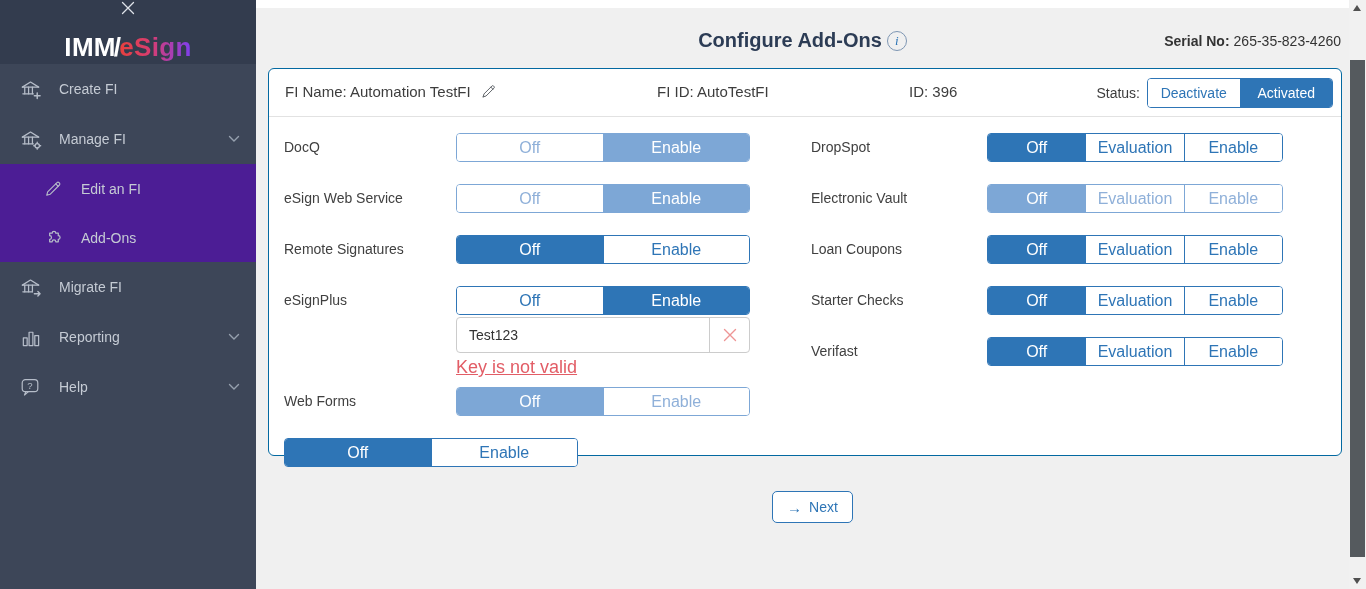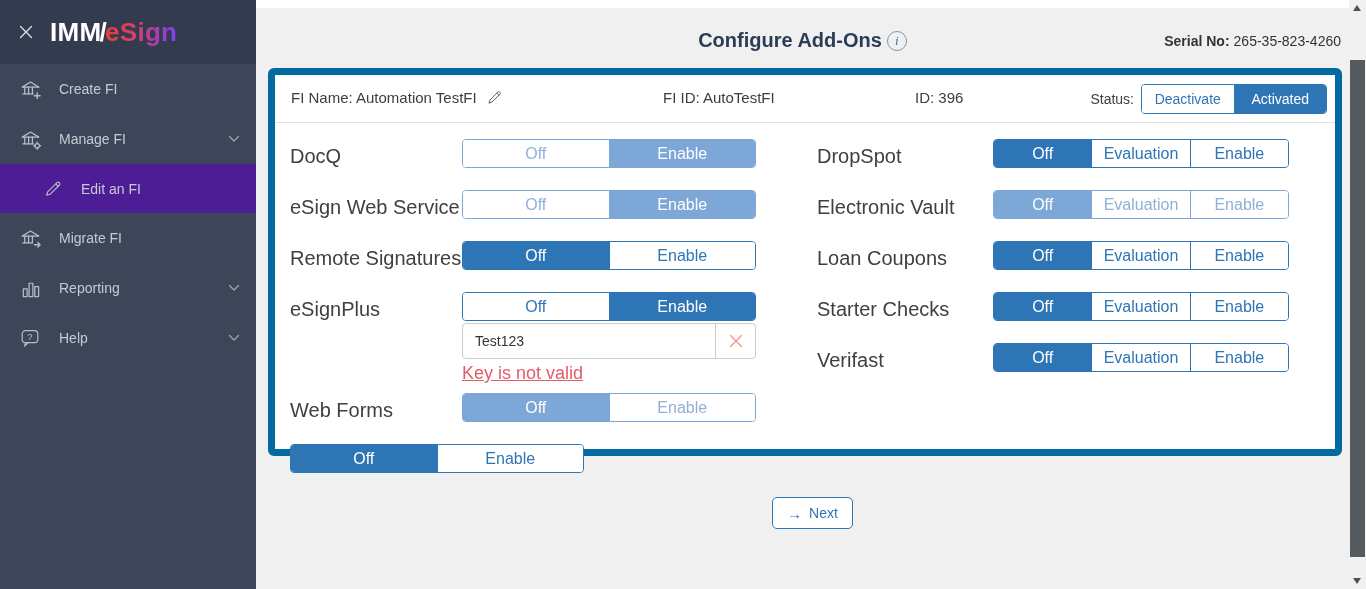--- a/index.html
+++ b/index.html
@@ -12,21 +12,21 @@
     color:#3d3d3d;
   }
 
   
   .sidebar {
     position:absolute; left:0; top:0; width:256px; height:589px;
     background:#3d4658; z-index:2;
   }
   .logo-bar {
     height:64px; background:#333c4e;
-    display:flex; align-items:center; padding:0 18px; gap:16px;
+    display:flex; align-items:center; padding:0 18px; gap:16px;flex-direction:column;
   }
   .close-x { display:flex; align-items:center; cursor:pointer; }
   .logo-text { font-size:26px; font-weight:bold; letter-spacing:.3px; white-space:nowrap; }
   .logo-text .imm { color:#ffffff; }
   .logo-text .slash { color:#ffffff; font-weight:600; margin:0 -2px; }
   .logo-text .esign {
     background:linear-gradient(90deg,#e8403c 0%,#d63d74 45%,#7c3ff2 100%);
     -webkit-background-clip:text; background-clip:text; color:transparent;
   }
   .nav-item {
@@ -50,21 +50,21 @@
     width:20px; height:20px; border:1px solid #7e96b3; border-radius:50%;
     color:#2e75b6; font-family:"Liberation Serif", serif; font-style:italic;
     font-size:13px; display:flex; align-items:center; justify-content:center; cursor:pointer;
   }
   .serial { position:absolute; right:8px; top:25px; font-size:14px; color:#333; }
   .serial b { font-weight:700; margin-right:4px; }
 
   
   .card {
     position:absolute; left:12px; top:68px; width:1074px; height:388px;
-    background:#fff; border:7px solid #0369a1; border-radius:6px;
+    background:#fff; border:1px solid #0369a1; border-radius:6px;
   }
   .card-header { height:48px; border-bottom:1px solid #e2e2e2; position:relative; font-size:15px; color:#3d3d3d; }
   .fi-name { position:absolute; left:16px; top:14px; display:flex; align-items:center; gap:9px; }
   .edit-pencil { color:#5f6368; display:flex; cursor:pointer; }
   .fi-id  { position:absolute; left:388px; top:14px; }
   .fi-num { position:absolute; left:640px; top:14px; }
   .status-wrap { position:absolute; right:8px; top:9px; display:flex; align-items:center; gap:7px; font-size:14px; }
 
   
   .seg { display:flex; height:29px; border:1px solid #2e75b6; border-radius:4px; overflow:hidden; background:#fff; }
@@ -81,21 +81,21 @@
   .seg.status-size { height:30px; width:186px; font-size:14px; }
   .seg.status-size .opt { font-size:14px; }
 
   
   .card-body { position:absolute; top:48px; left:0; right:0; padding:16px 0 0 15px; }
   .cols { display:flex; }
   .col-left  { width:466px; margin-right:61px; }
   .col-right { width:472px; }
   .addon-row { display:flex; align-items:flex-start; margin-bottom:22px; }
   .addon-row.has-key { margin-bottom:14px; }
-  .addon-row .alabel { font-size:20px; color:#404040; padding-top:6px; white-space:nowrap; }
+  .addon-row .alabel { font-size:14px; color:#404040; padding-top:6px; white-space:nowrap; }
   .col-left  .alabel { width:172px; }
   .col-right .alabel { width:176px; }
   .toggle-col { display:flex; flex-direction:column; }
   .col-left  .seg { width:294px; }
   .col-right .seg { width:296px; }
 
   .key-box {
     margin-top:2px; width:294px; height:36px;
     border:1px solid #ccc; border-radius:4px; display:flex; background:#fff;
   }
@@ -172,20 +172,28 @@
     <div class="submenu">
       <div class="nav-item">
         <span class="nicon">
           <svg width="20" height="20" viewBox="0 0 24 24" fill="none" stroke="currentColor" stroke-width="1.3" stroke-linecap="round" stroke-linejoin="round">
             <path d="M4.5 19.5l1.1-4L16.8 4.3a1.7 1.7 0 0 1 2.4 0l.5.5a1.7 1.7 0 0 1 0 2.4L8.5 18.4l-4 1.1z"></path>
             <path d="M15.3 5.8l2.9 2.9"></path>
           </svg>
         </span>
         <span>Edit an FI</span>
       </div>
+      <div class="nav-item">
+        <span class="nicon">
+          <svg width="21" height="21" viewBox="0 0 22 22" fill="none" stroke="currentColor" stroke-width="1.3" stroke-linejoin="round">
+            <path d="M7 6.5h2.6a1.9 1.9 0 1 1 3.8 0H16v2.6a1.9 1.9 0 1 1 0 3.8v2.6h-2.6a1.9 1.9 0 1 0-3.8 0H7v-2.6a1.9 1.9 0 1 0 0-3.8z"></path>
+          </svg>
+        </span>
+        <span>Add-Ons</span>
+      </div>
     </div>
 
     <div class="nav-item">
       <span class="nicon">
         <svg width="23" height="23" viewBox="0 0 24 24" fill="none" stroke="currentColor" stroke-width="1.3" stroke-linecap="round" stroke-linejoin="round">
           <path d="M3.5 9.5 12 4.2l8.5 5.3"></path>
             <path d="M3.5 9.5h17"></path>
           <path d="M6 9.5v7M10 9.5v7M14 9.5v7"></path>
             <path d="M4 16.5h10"></path>
           <path d="M16 18.5h6M19.7 16.2l2.3 2.3-2.3 2.3" stroke-width="1.4"></path>

